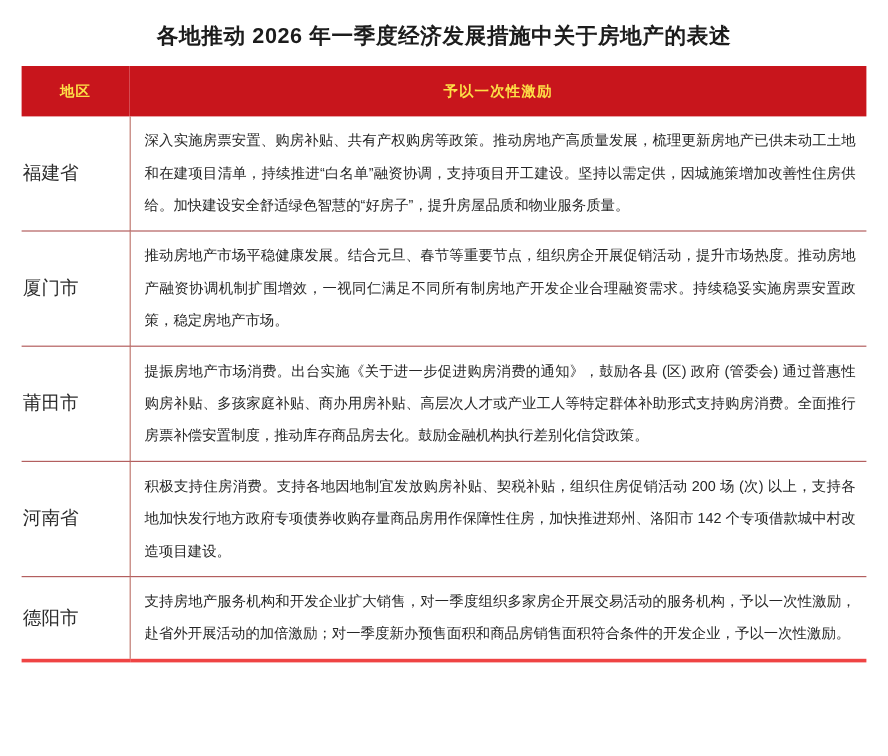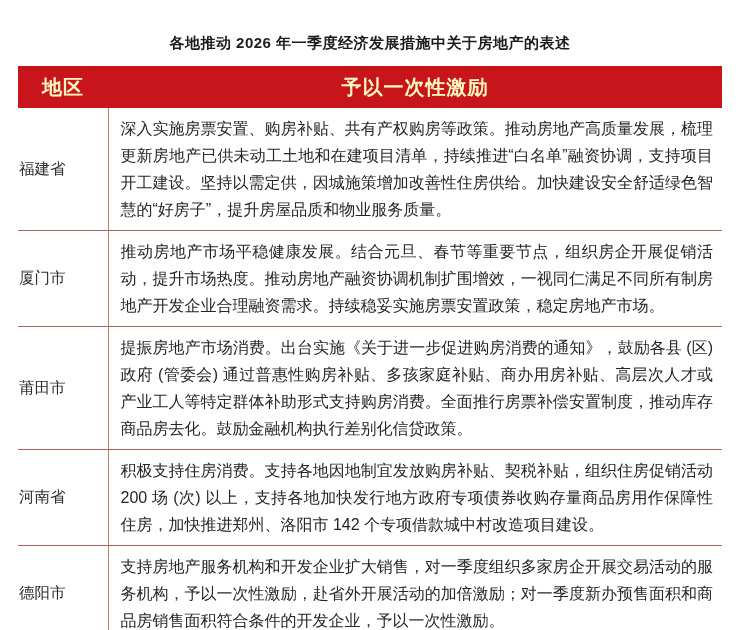--- a/index.html
+++ b/index.html
@@ -10,37 +10,37 @@
   }
   .page {
     position: relative;
     width: 740px;
     height: 630px;
     background: #ffffff;
     overflow: hidden;
     box-sizing: border-box;
   }
   .title {
-    margin: 34px 18px 13px 18px;
+    margin: 18px 18px 13px 18px;
     text-align: center;
-    font-size: 15px;
+    font-size: 18px;
     font-weight: bold;
     color: #1c1c1c;
     letter-spacing: 0.5px;
   }
   table.policy {
     width: 704px;
     margin-left: 18px;
     border-collapse: collapse;
     table-layout: fixed;
   }
   table.policy th {
     background: #c8151c;
-    color: #fef9c3;
-    font-size: 20px;
+    color: #fde047;
+    font-size: 12px;
     font-weight: bold;
     height: 40px;
     letter-spacing: 1px;
     border: none;
   }
   th.col-region {
     width: 88px;
     border-right: 2px solid #ee8f8f;
   }
   table.policy td {
@@ -48,21 +48,21 @@
     vertical-align: middle;
   }
   td.region {
     text-align: left;
     font-size: 15.5px;
     color: #2c2c2c;
     border-right: 1px solid #c07a72;
   }
   td.statement {
     padding: 7px 9px 7px 12px;
-    font-size: 16px;
+    font-size: 12px;
     line-height: 27px;
     color: #262626;
     text-align: justify;
   }
   tbody tr:last-child td {
     border-bottom: 3px solid #ef4444;
   }
 </style>
 </head>
 <body>

